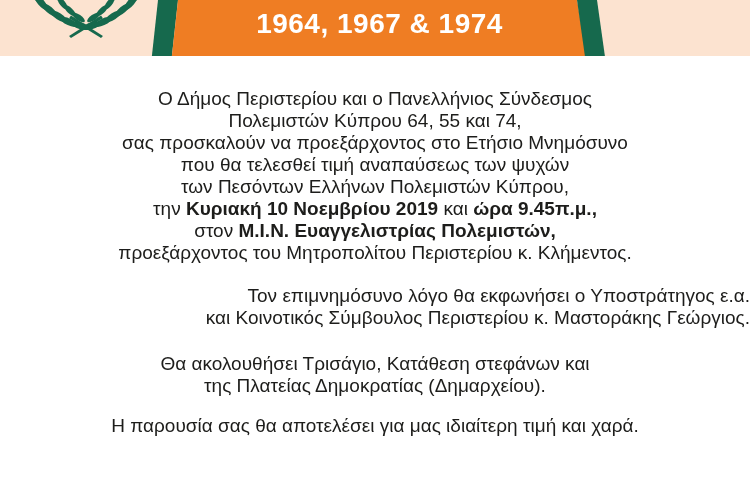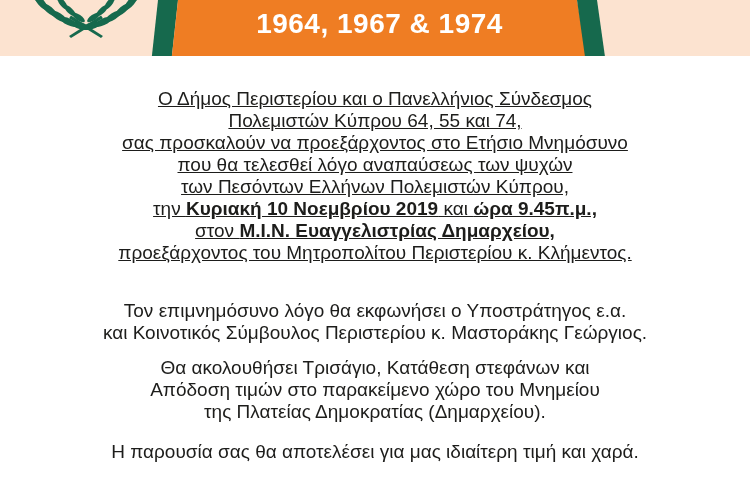--- a/index.html
+++ b/index.html
@@ -35,22 +35,22 @@
     color:var(--text,#1d1d1b); letter-spacing:.3px;
   }
   .municipality span { display:block; }
 
   
   .invitation {
     position:relative; width:750px; text-align:center;
     font-size:19px; line-height:22px; color:var(--text,#1d1d1b);
   }
   .para { margin:0; }
-  .para1 { margin-top:32px; margin-bottom:36px;text-decoration:underline; }
-  .para2 { margin-bottom:13px; }
+  .para1 { margin-top:32px; margin-bottom:21px; }
+  .para2 { margin-bottom:24px;text-align:right; }
   .para3 { margin-bottom:18px; }
   .line { display:block; white-space:nowrap; }
   .line b { font-weight:bold; }
 </style>
 </head>
 <body style="--orange: #ef7d23; --green: #16694d; --peach: #fce3d0; --text: #1d1d1b;">
 
 <div class="page">
 
   <header class="header">
@@ -115,33 +115,32 @@
     <div class="municipality">
       <span>ΔΗΜΟΣ</span>
     </div>
   </header>
 
   <main class="invitation" id="body-root">
       <p class="para para1">
         <span class="line"><span>Ο Δήμος Περιστερίου και ο Πανελλήνιος Σύνδεσμος</span></span>
         <span class="line"><span>Πολεμιστών Κύπρου 64, 55 και 74,</span></span>
         <span class="line"><span>σας προσκαλούν να προεξάρχοντος στο Ετήσιο Μνημόσυνο</span></span>
-        <span class="line"><span>που θα τελεσθεί λόγο αναπαύσεως των ψυχών</span></span>
+        <span class="line"><span>που θα τελεσθεί τιμή αναπαύσεως των ψυχών</span></span>
         <span class="line"><span>των Πεσόντων Ελλήνων Πολεμιστών Κύπρου,</span></span>
         <span class="line"><span>την </span><b>Κυριακή 10 Νοεμβρίου 2019</b><span> και </span><b>ώρα 9.45π.μ.,</b></span>
-        <span class="line"><span>στον </span><b>Μ.Ι.Ν. Ευαγγελιστρίας Δημαρχείου,</b></span>
+        <span class="line"><span>στον </span><b>Μ.Ι.Ν. Ευαγγελιστρίας Πολεμιστών,</b></span>
         <span class="line"><span>προεξάρχοντος του Μητροπολίτου Περιστερίου κ. Κλήμεντος.</span></span>
       </p>
       <p class="para para2">
         <span class="line"><span>Τον επιμνημόσυνο λόγο θα εκφωνήσει ο Υποστράτηγος ε.α.</span></span>
         <span class="line"><span>και Κοινοτικός Σύμβουλος Περιστερίου κ. Μαστοράκης Γεώργιος.</span></span>
       </p>
       <p class="para para3">
         <span class="line"><span>Θα ακολουθήσει Τρισάγιο, Κατάθεση στεφάνων και</span></span>
-        <span class="line"><span>Απόδοση τιμών στο παρακείμενο χώρο του Μνημείου</span></span>
         <span class="line"><span>της Πλατείας Δημοκρατίας (Δημαρχείου).</span></span>
       </p>
       <p class="para para4">
         <span class="line"><span>Η παρουσία σας θα αποτελέσει για μας ιδιαίτερη τιμή και χαρά.</span></span>
       </p>
     </main>
 
 </div>
 
 </body></html>

